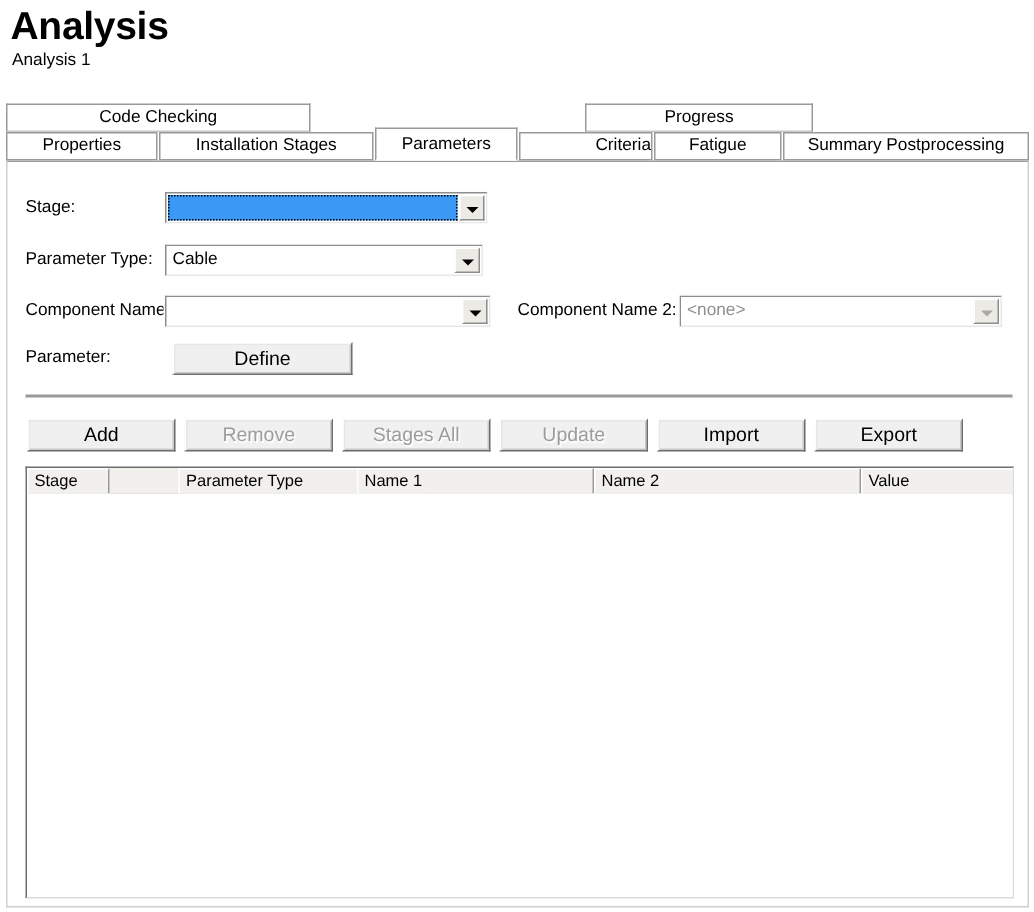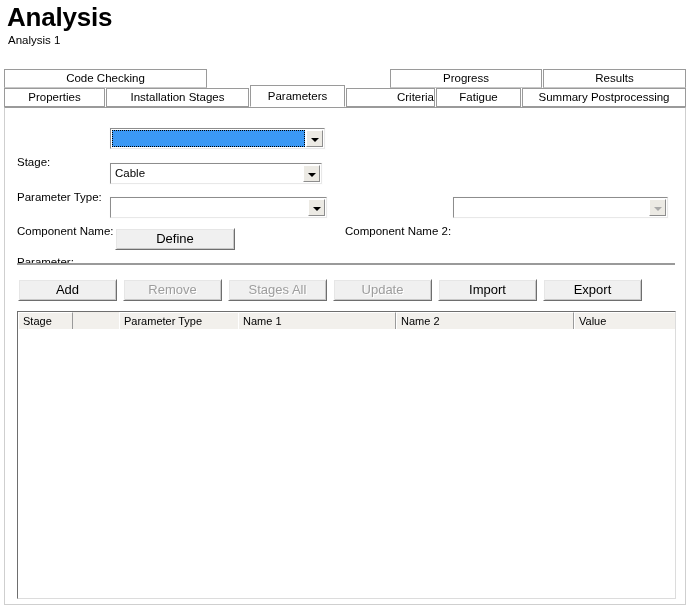--- a/index.html
+++ b/index.html
@@ -68,21 +68,20 @@
     border-bottom: 1px solid #cfcfcf;
     border-top: 1px solid #9a9a9a;
   }
 
   
   .field-label {
     position: absolute;
     font-size: 11.5px;
     color: #000;
     white-space: nowrap;
-    margin-top: 24px;
   }
 
   
   .combo {
     position: absolute;
     box-sizing: border-box;
     height: 21px;
     background: #ffffff;
     border: 1px solid;
     border-color: #8d8d8d #e8e8e8 #e8e8e8 #8d8d8d;
@@ -208,23 +207,20 @@
 
   <div class="tabstrip">
 
     <div class="tabrow row1">
       <div class="tab row1" style="left:0px; width:203px;">
         <span>Code Checking</span>
       </div>
       <div class="tab row1" style="left:386px; width:152px;">
         <span>Progress</span>
       </div>
-      <div class="tab row1" style="left:539px; width:143px;">
-        <span>Results</span>
-      </div>
     </div>
 
     <div class="tabrow row2">
       <div class="tab" style="left:0px; width:101px;">
         <span>Properties</span>
       </div>
       <div class="tab" style="left:102px; width:143px;">
         <span>Installation Stages</span>
       </div>
       <div class="tab selected" style="left:246px; width:95px;">
@@ -257,20 +253,21 @@
     </div>
 
     <div class="field-label" style="left:12px; top:93px;">Component Name:</div>
     <div class="combo" style="left:105px; top:89px; width:217px;">
       <div class="combo-text"></div>
       <div class="combo-btn"></div>
     </div>
 
     <div class="field-label" style="left:340px; top:93px;">Component Name 2:</div>
     <div class="combo disabled" style="left:448px; top:89px; width:215px;">
+      <div class="combo-text placeholder">&lt;none&gt;</div>
       <div class="combo-btn"></div>
     </div>
 
     <div class="field-label" style="left:12px; top:124px;">Parameter:</div>
     <div class="btn" style="left:110px; top:120px; width:120px;">Define</div>
 
     <div class="separator" style="left:12px; top:155px; width:658px;"></div>
 
     <div class="btn" style="left:13px; top:171px; width:99px;">Add</div>
     <div class="btn disabled" style="left:118px; top:171px; width:99px;">Remove</div>

